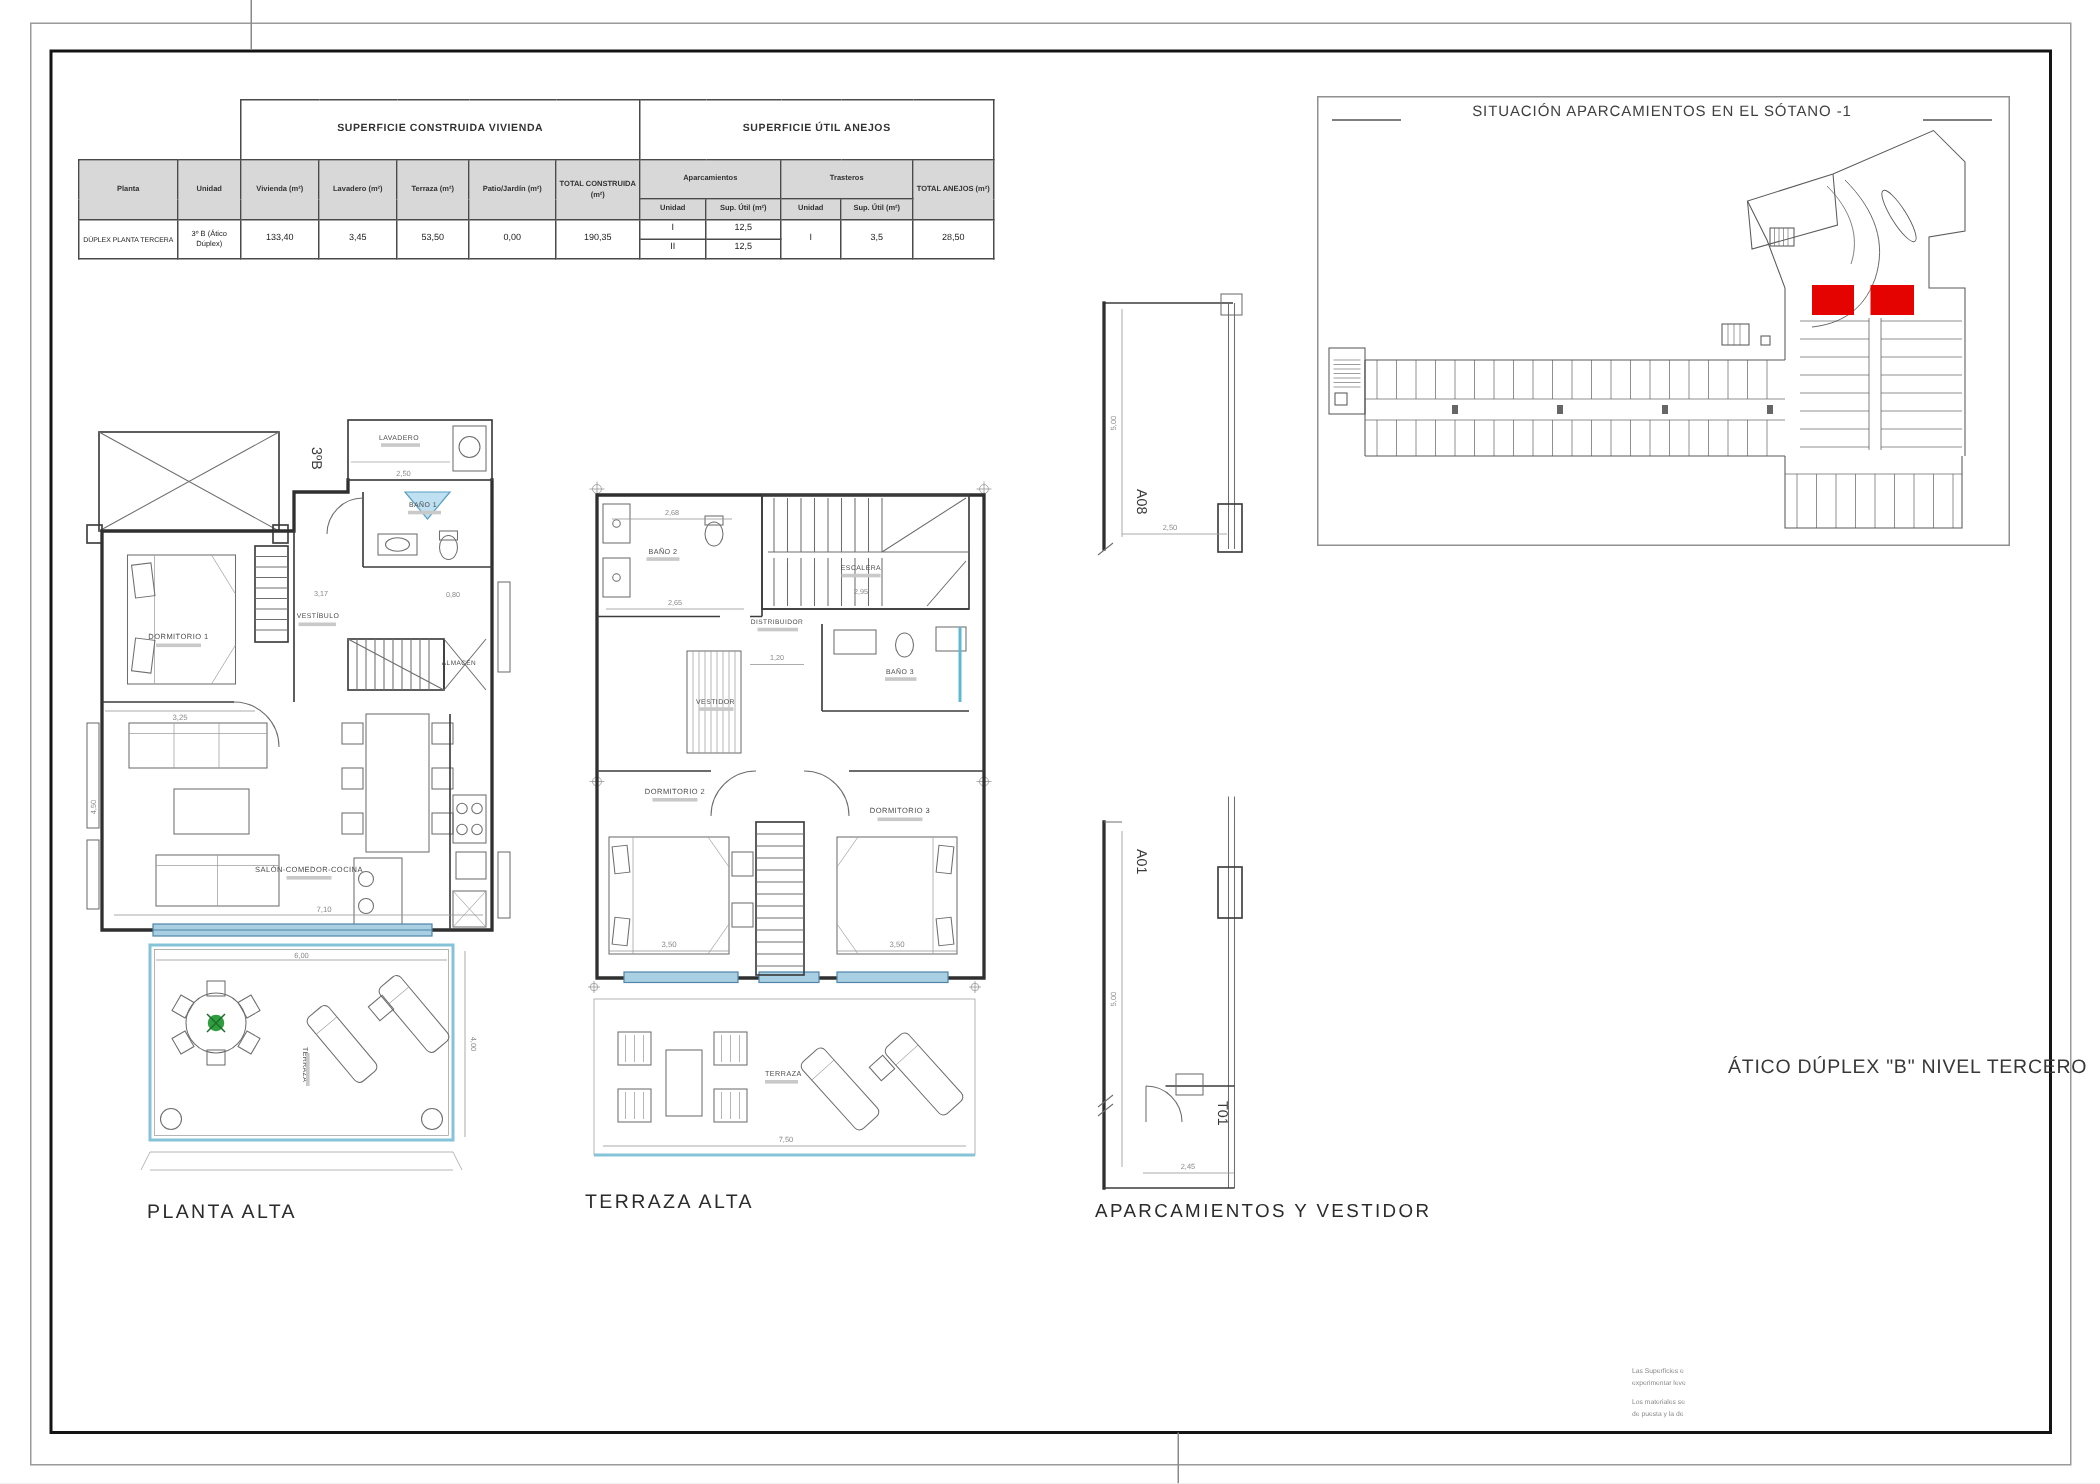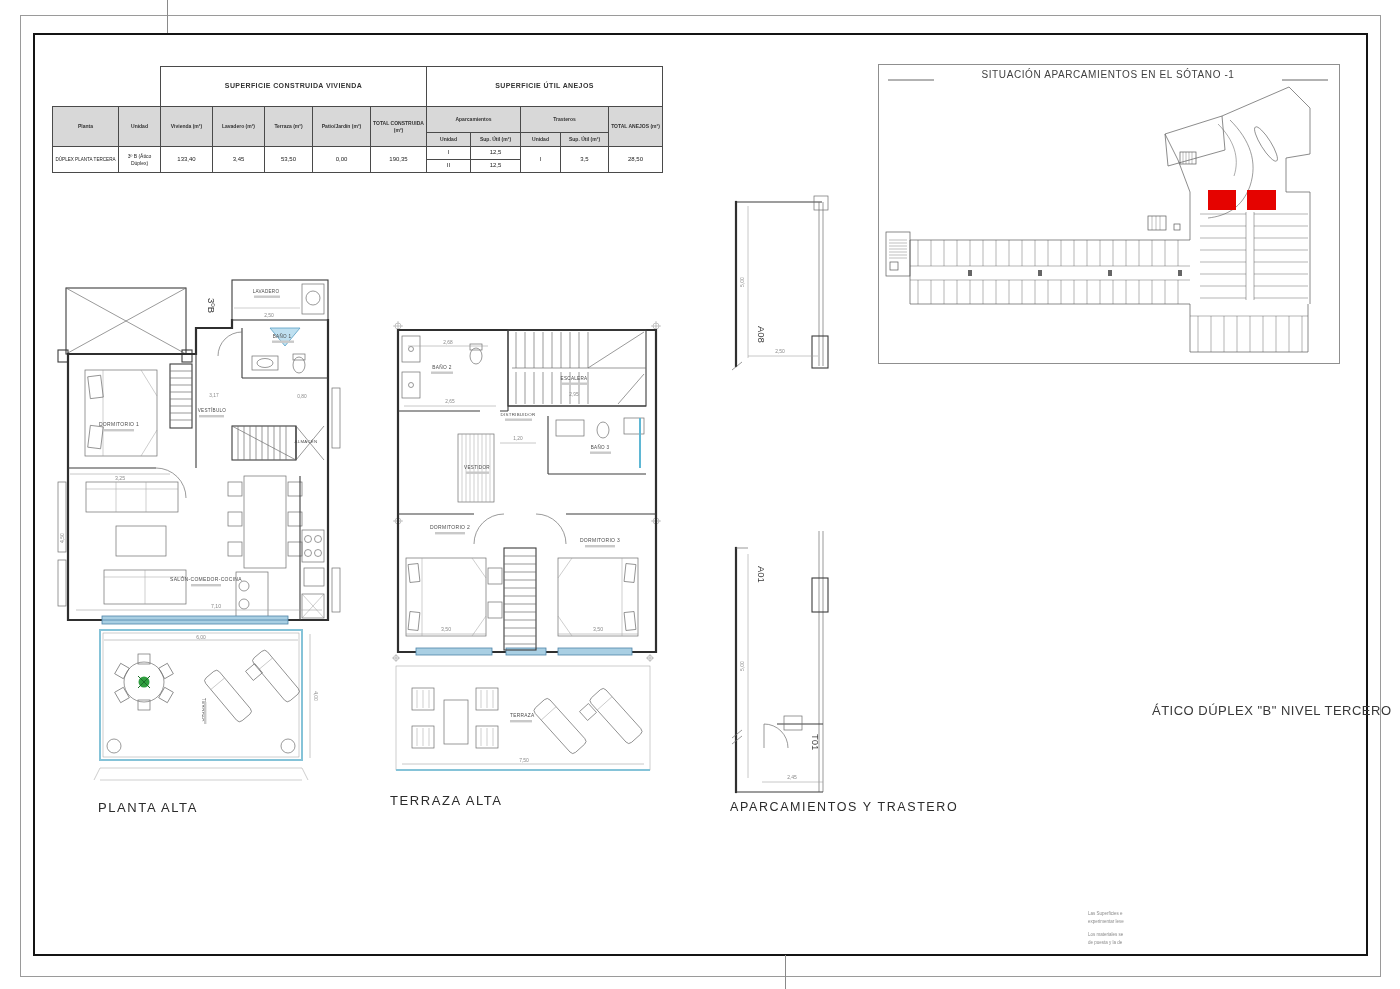--- a/index.html
+++ b/index.html
@@ -406,21 +406,21 @@
       <line x1="26" y1="368" x2="26" y2="592" class="dim"></line>
       <text x="22" y="480" class="dimt" font-size="5" transform="rotate(-90 22 480)" text-anchor="middle">5,00</text>
       <path class="w2" d="M14 606 H101 M55 538 H101"></path>
       <rect x="62" y="530" width="18" height="14" class="f" fill="#fff"></rect>
       <path class="f" d="M42 538 A24 24 0 0 1 66 562 M42 538 V562"></path>
       <text x="90" y="548" class="tag" font-size="9.5" transform="rotate(90 90 548)">T01</text>
       <line x1="40" y1="596" x2="101" y2="596" class="dim"></line>
       <text x="70" y="593" class="dimt" font-size="5" text-anchor="middle">2,45</text>
     </g>
   </svg>
-  <div class="big-label" style="left:730px;top:800px;font-size:12.5px">APARCAMIENTOS Y TRASTERO</div>
+  <div class="big-label" style="left:730px;top:800px;font-size:12.5px">APARCAMIENTOS Y VESTIDOR</div>
 
   <div class="sotano-box"></div>
   <div class="sotano-title">SITUACIÓN APARCAMIENTOS EN EL SÓTANO -1</div>
   <svg style="left:878px;top:64px" width="460" height="298" viewBox="0 0 460 298">
     <path d="M10 16 H56 M404 16 H450" stroke="#555" stroke-width="0.9"></path>
     <g stroke="#5a5a5a" stroke-width="0.7" fill="none">
       <rect x="8" y="168" width="24" height="44"></rect>
       <path d="M11 176 H29 M11 179 H29 M11 182 H29 M11 185 H29 M11 188 H29 M11 191 H29 M11 194 H29" stroke-width="0.4"></path>
       <rect x="12" y="198" width="8" height="8"></rect>
       <path d="M32 176 H312 M32 240 H312 M32 176 V240"></path>

